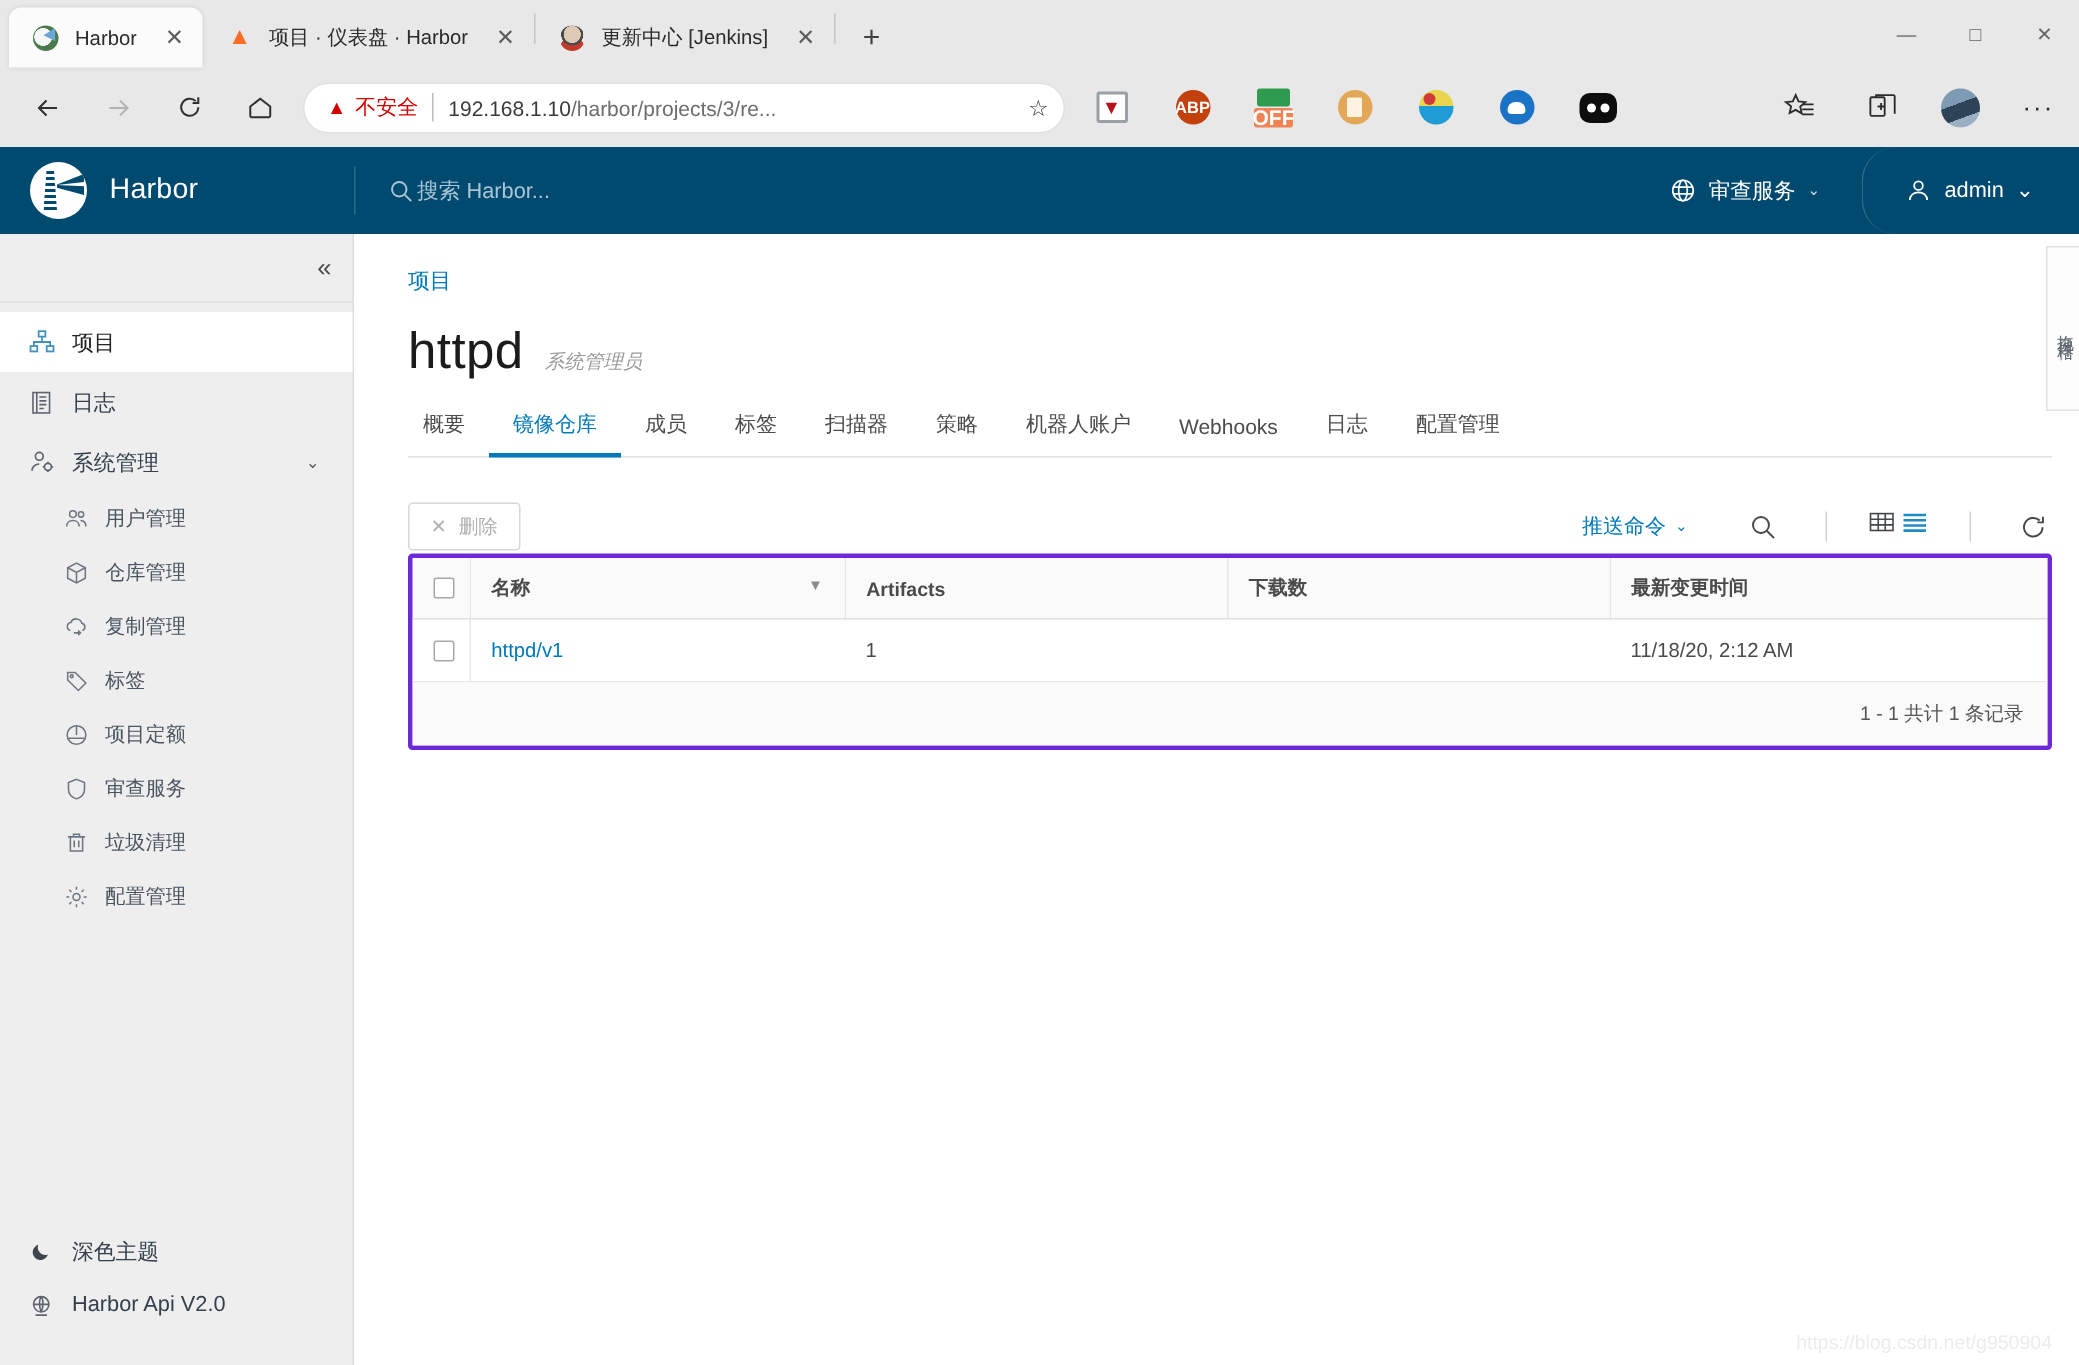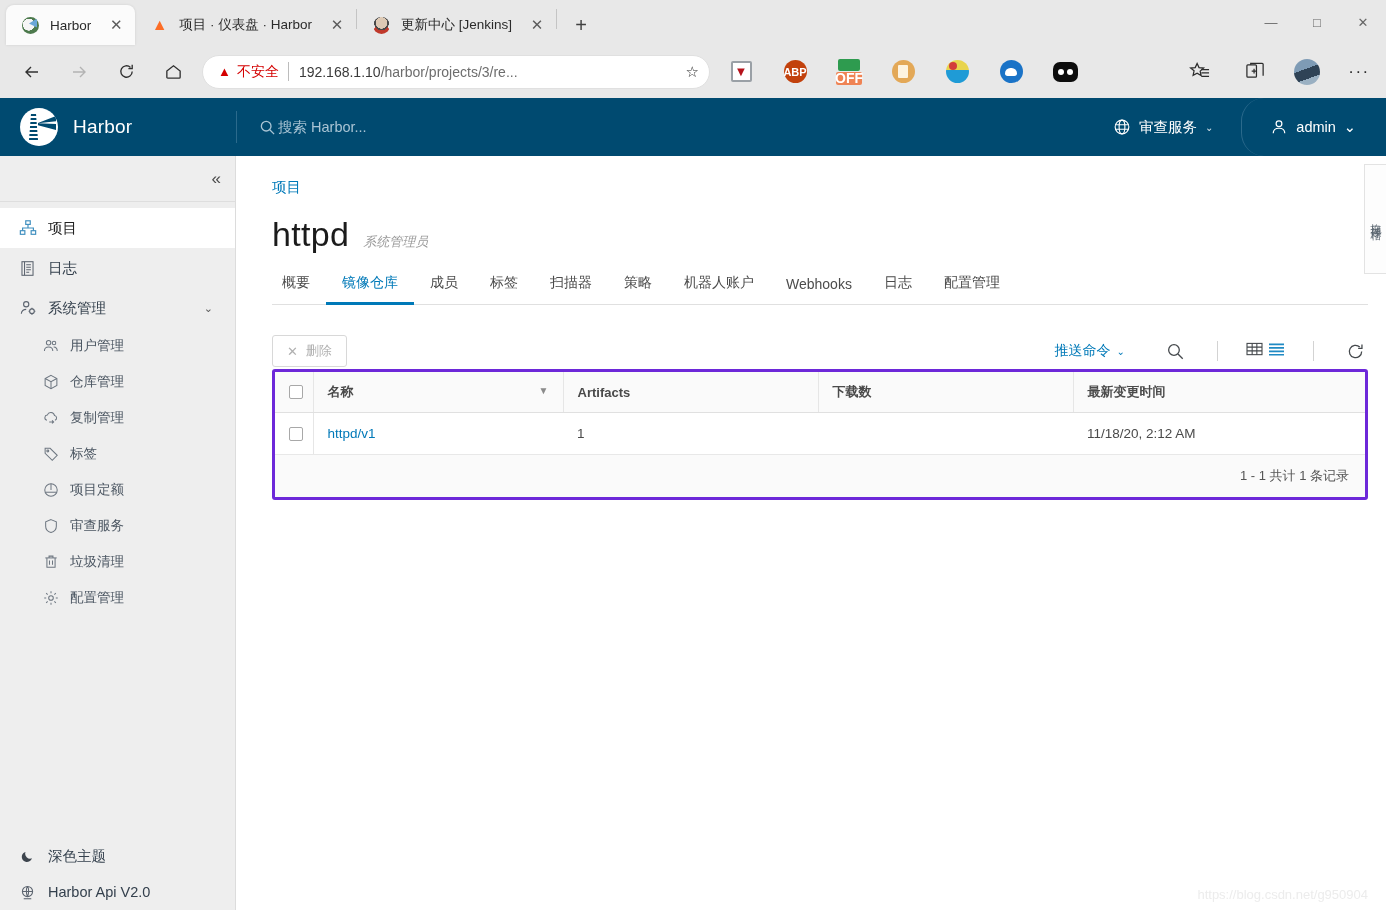--- a/index.html
+++ b/index.html
@@ -202,21 +202,21 @@
   .nav-item.active { background:#fff; color:#222;}
   .nav-item .ico { width:19px;height:19px;display:flex;align-items:center;justify-content:center;flex:0 0 19px;}
   .nav-item .ico svg{display:block;}
   .nav-item .lbl { font-size:14.5px; }
   .nav-item .chev { margin-left:auto; margin-right:22px; color:#5a5a5a; font-size:11px;}
   .nav-sub {
     height:36px; display:flex; align-items:center;
     padding-left:42px; gap:11px; color:#4a5561; font-size:13.5px;
   }
   .nav-sub .ico{width:17px;height:17px;display:flex;align-items:center;justify-content:center;flex:0 0 17px;color:#6d7680;}
-  .side-bottom { }
+  .side-bottom { padding-bottom:22px; }
   .side-bottom .nav-item { height:36px; }
 
   
   .main {
     flex:1; background:#fff; position:relative;
     padding: 22px 0 0 36px; min-width:0;
     display:flex; flex-direction:column;
   }
   .breadcrumb { font-size:14.5px; color:#0079b8; margin-bottom:18px;}
   .title-row { display:flex; align-items:baseline; gap:14px; }

